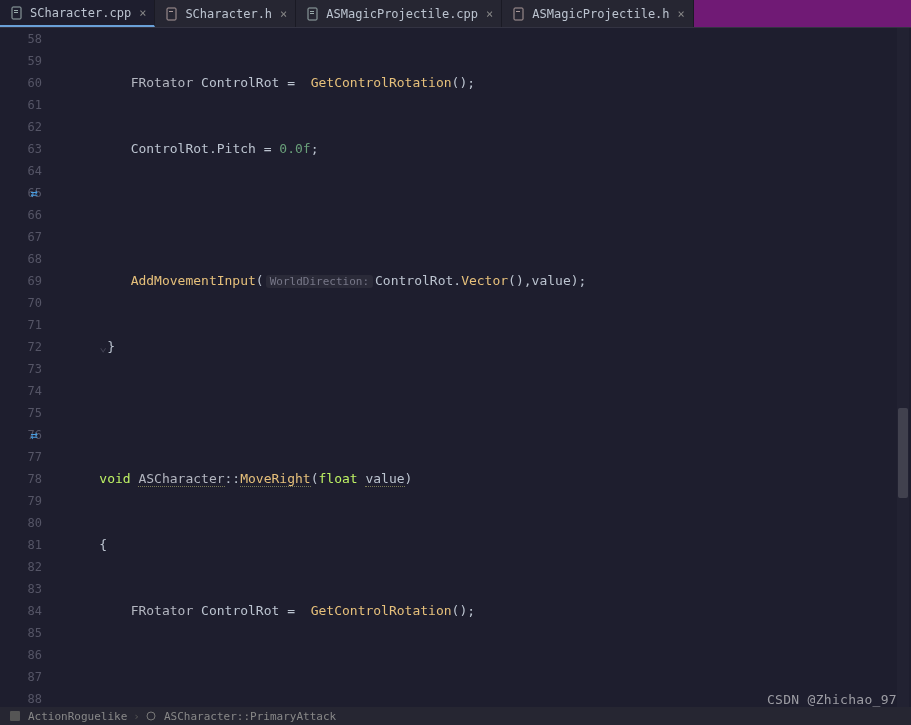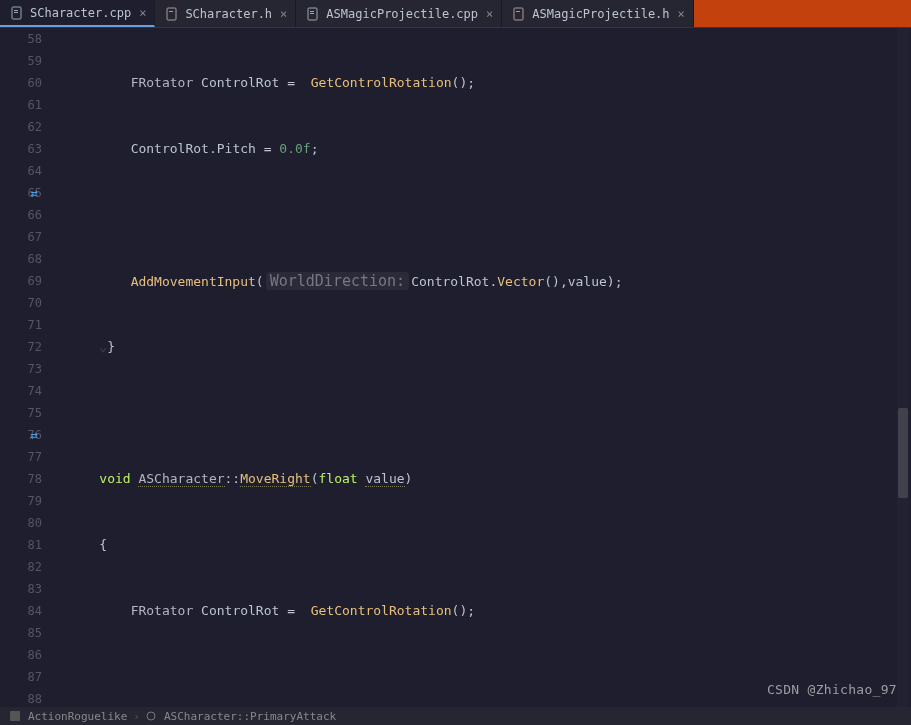--- a/index.html
+++ b/index.html
@@ -8,21 +8,21 @@
     font-family: 'Consolas', 'Monaco', monospace;
     font-size: 13px;
     color: #bcc4d0;
     overflow: hidden;
     width: 911px;
     height: 725px;
     position: relative;
   }
   .tab-bar {
     display: flex;
-    background: #c2410c;
+    background: #701a75;
     border-bottom: 1px solid #333342;
     height: 28px;
     align-items: stretch;
   }
   .tab {
     display: flex;
     align-items: center;
     padding: 0 8px 0 10px;
     background: #262632;
     border-right: 1px solid #1a1a24;
@@ -98,21 +98,21 @@
   .tok-type { color: #b3b6c0; }
   .tok-funcref { color: #e6c07b; text-align: right; }
   .tok-ident { color: #bcc4d0; }
   .tok-op { color: #bcc4d0; }
   .tok-number { color: #6aa07a; }
   .param-hint {
     color: #777788;
     background: #2a2a38;
     border-radius: 3px;
     padding: 0 4px;
-    font-size: 15px;
+    font-size: 11px;
     margin: 0 2px;
   }
   .underline-wave {
     border-bottom: 1px dotted #7a7a55;
   }
   .fold-guide {
     color: #444455;
   }
   .scrollbar {
     position: absolute;
@@ -153,21 +153,21 @@
   }
   .breadcrumb-sep { color: #555; }
   .breadcrumb-icon {
     width: 12px; height: 12px;
     display: inline-flex;
     align-items: center;
   }
   .watermark {
     position: absolute;
     right: 14px;
-    bottom: 28px;
+    bottom: 18px;
     color: #aaaab0;
     font-size: 13px;
     letter-spacing: 0.3px;
     opacity: 0.9;
   }
 </style>
 </head>
 <body>
 
 <div class="tab-bar">

